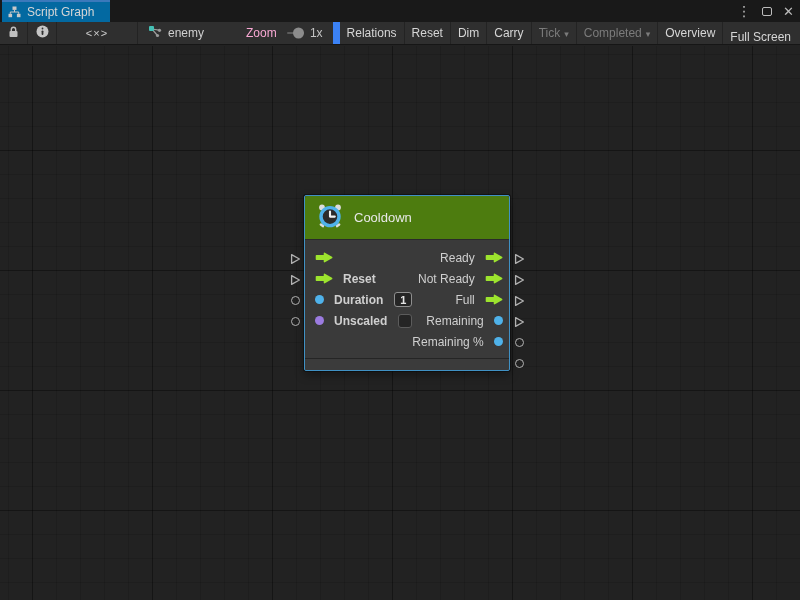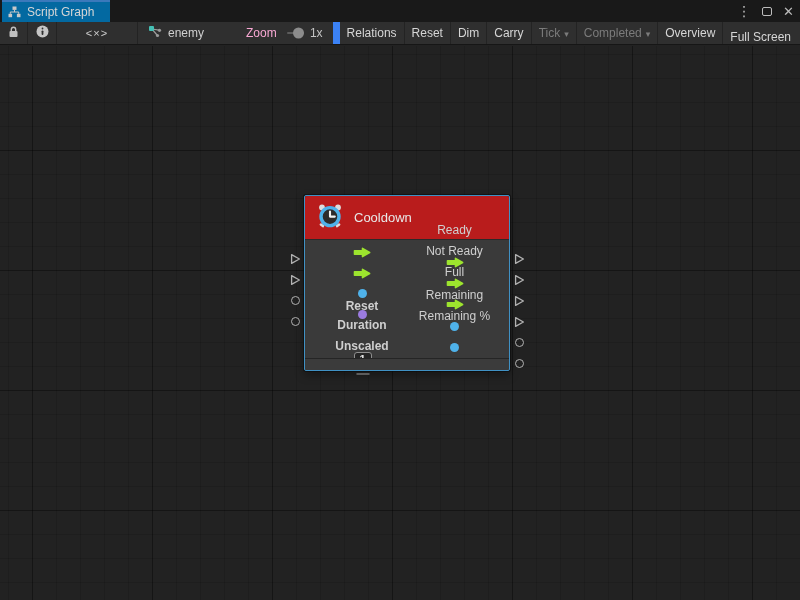--- a/index.html
+++ b/index.html
@@ -120,35 +120,35 @@
   .node {
     width: 206px;
     background: #3a3a3a;
     border: 1px solid #4091c4;
     border-radius: 2px;
     box-shadow: 0 0 0 1px rgba(10,10,10,0.55), 0 4px 10px rgba(0,0,0,0.35);
     display: flex; flex-direction: column;
   }
   .node-header {
     height: 44px;
-    background: #b91c1c;
+    background: #4d7c0f;
     border-bottom: 1px solid #2a2a2a;
     display: flex; align-items: center; gap: 10px;
     padding: 0 11px;
     border-radius: 2px 2px 0 0;
   }
   .node-title { font-size: 13px; color: #e8e8e8; }
   .ports { display: flex; padding-top: 7px; }
   .pcol { display: flex; flex-direction: column; }
   .pcol.left  { flex: 0 0 104px; }
   .pcol.right { flex: 1; }
   .prow {
     height: 21px;
-    display: flex; align-items: center; gap: 20px;
-    font-size: 12px; color: #cfcfcf; white-space: nowrap; flex-direction: column;
+    display: flex; align-items: center; gap: 10px;
+    font-size: 12px; color: #cfcfcf; white-space: nowrap;
   }
   .pcol.left  .prow { padding-left: 10px; font-weight: bold; }
   .pcol.right .prow { justify-content: flex-end; padding-right: 9px; }
   .dot {
     width: 9px; height: 9px; border-radius: 50%;
     flex: 0 0 auto;
   }
   .dot.blue   { background: #4fb2ea; }
   .dot.purple { background: #9b7be0; }
   .mini-input {

